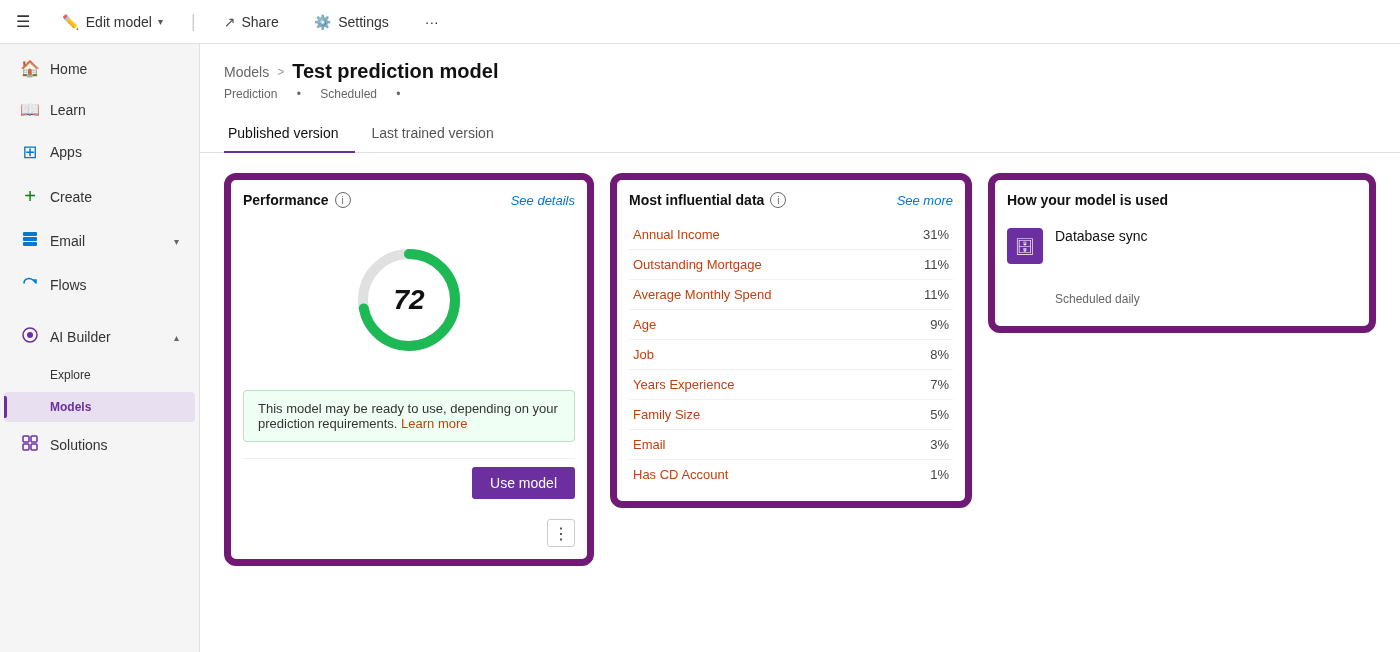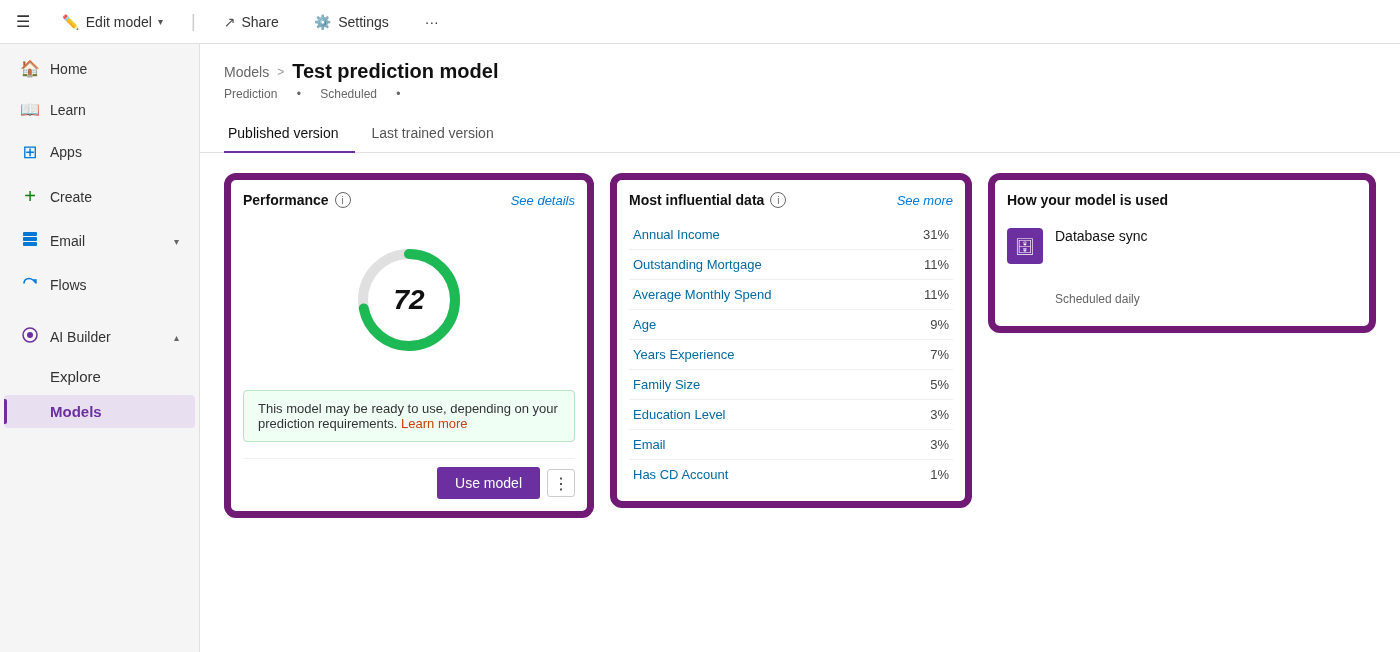--- a/index.html
+++ b/index.html
@@ -80,21 +80,21 @@
     .sidebar-icon.learn { color: #ca5010; }
     .sidebar-icon.apps { color: #0078d4; }
     .sidebar-icon.create { color: #107c10; }
     .sidebar-icon.data { color: #0078d4; }
     .sidebar-icon.flows { color: #0078d4; }
     .sidebar-icon.ai { color: #6b2fa0; }
     .sidebar-icon.solutions { color: #6b2fa0; }
     .sidebar-chevron { margin-left: auto; font-size: 10px; color: #666; }
     .sidebar-sub-item {
       padding-left: 46px;
-      font-size: 15px;
+      font-size: 12px;
       padding-top: 8px;
       padding-bottom: 8px;
       text-align: right;
     }
 
     
     .content {
       flex: 1;
       background: #fff;
       overflow-y: auto;
@@ -247,24 +247,25 @@
     }
     .alert-link {
       color: #c2410c;
       cursor: pointer;
     }
 
     
     .card-footer {
       display: flex;
       justify-content: flex-end;
-      align-items: center;
-      gap: 7px;
+      align-items: flex-end;
+      gap: 20px;
       padding-top: 8px;
       border-top: 1px solid #f0f0f0;
+      flex-direction: column;
     }
     .btn-primary {
       background: #6b2fa0;
       color: #fff;
       border: none;
       border-radius: 3px;
       padding: 8px 18px;
       font-size: 14px;
       cursor: pointer;
       font-weight: 500;
@@ -283,21 +284,21 @@
       color: #333;
     }
 
     
     .data-table { width: 100%; border-collapse: collapse; }
     .data-table tr { border-bottom: 1px solid #f0f0f0; }
     .data-table tr:last-child { border-bottom: none; }
     .data-table td {
       padding: 7px 4px;
       font-size: 13px;
-      color: #0369a1;
+      color: #c2410c;
     }
     .data-table td:last-child {
       text-align: right;
       color: #444;
       font-weight: 500;
     }
 
     
     .usage-item {
       display: flex;
@@ -401,20 +402,31 @@
       </span>
       <span>AI Builder</span>
       <span class="sidebar-chevron">▴</span>
     </div>
     <div class="sidebar-item sidebar-sub-item">
       <span>Explore</span>
     </div>
     <div class="sidebar-item sidebar-sub-item active">
       <span>Models</span>
     </div>
+    <div class="sidebar-item">
+      <span class="sidebar-icon solutions">
+        <svg width="18" height="18" viewBox="0 0 18 18">
+          <rect x="2" y="2" width="6" height="6" rx="1" fill="none" stroke="#6b2fa0" stroke-width="1.5"></rect>
+          <rect x="10" y="2" width="6" height="6" rx="1" fill="none" stroke="#6b2fa0" stroke-width="1.5"></rect>
+          <rect x="2" y="10" width="6" height="6" rx="1" fill="none" stroke="#6b2fa0" stroke-width="1.5"></rect>
+          <rect x="10" y="10" width="6" height="6" rx="1" fill="none" stroke="#6b2fa0" stroke-width="1.5"></rect>
+        </svg>
+      </span>
+      <span>Solutions</span>
+    </div>
   </div>
 
   <div class="content">
     <div class="page-header">
       <div class="breadcrumb">
         <span class="breadcrumb-link">Models</span>
         <span class="breadcrumb-chevron">&gt;</span>
         <span class="breadcrumb-current">Test prediction model</span>
       </div>
       <div class="page-subtitle">
@@ -482,30 +494,30 @@
     </tr>
               <tr>
       <td>Average Monthly Spend</td>
       <td>11%</td>
     </tr>
               <tr>
       <td>Age</td>
       <td>9%</td>
     </tr>
               <tr>
+      <td>Job</td>
+      <td>8%</td>
+    </tr>
+              <tr>
       <td>Years Experience</td>
       <td>7%</td>
     </tr>
               <tr>
       <td>Family Size</td>
       <td>5%</td>
-    </tr>
-              <tr>
-      <td>Education Level</td>
-      <td>3%</td>
     </tr>
               <tr>
       <td>Email</td>
       <td>3%</td>
     </tr>
               <tr>
       <td>Has CD Account</td>
       <td>1%</td>
     </tr>
             </tbody>

